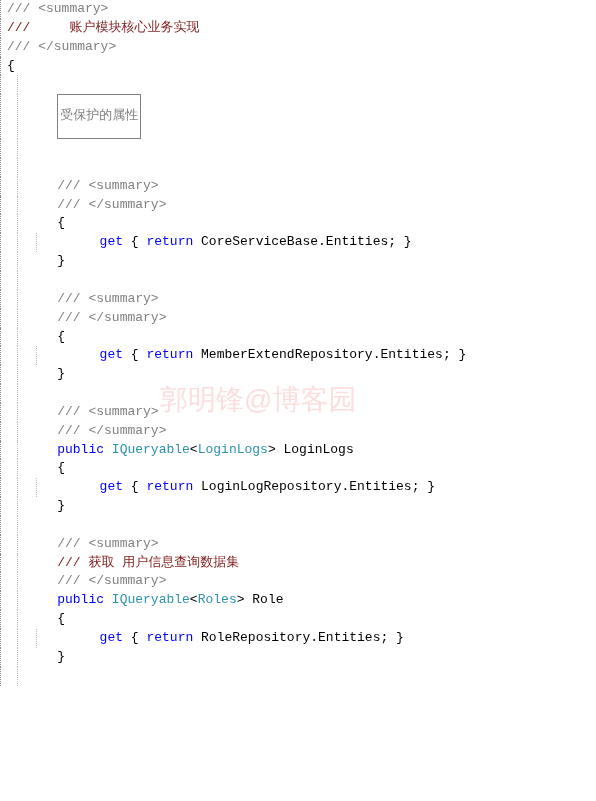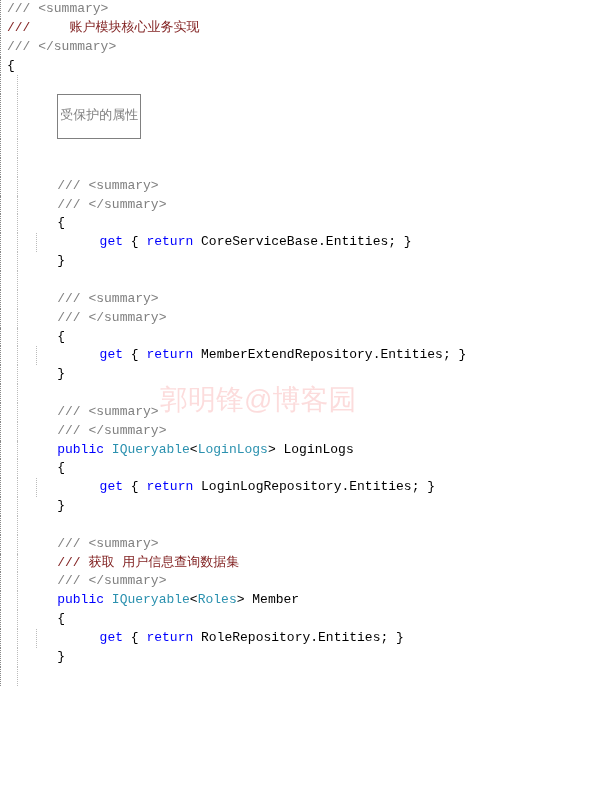--- a/index.html
+++ b/index.html
@@ -82,21 +82,21 @@
   <div class="line"><div class="guide1">    <span class="comment-gray">/// &lt;/summary&gt;</span></div></div>
   <div class="line"><div class="guide1">    <span class="kw">public</span> <span class="type">IQueryable</span><span>&lt;</span><span class="type">LoginLogs</span><span>&gt;</span><span> LoginLogs</span></div></div>
   <div class="line"><div class="guide1">    <span>{</span></div></div>
   <div class="line"><div class="guide1"><div class="guide2">       <span class="kw">get</span><span> { </span><span class="kw">return</span><span> LoginLogRepository.Entities; }</span></div></div></div>
   <div class="line"><div class="guide1">    <span>}</span></div></div>
   <div class="line"><div class="guide1">&nbsp;</div></div>
 
   <div class="line"><div class="guide1">    <span class="comment-gray">/// &lt;summary&gt;</span></div></div>
   <div class="line"><div class="guide1">    <span class="comment-green">/// 获取 用户信息查询数据集</span></div></div>
   <div class="line"><div class="guide1">    <span class="comment-gray">/// &lt;/summary&gt;</span></div></div>
-  <div class="line"><div class="guide1">    <span class="kw">public</span> <span class="type">IQueryable</span><span>&lt;</span><span class="type">Roles</span><span>&gt;</span><span> Member</span></div></div>
+  <div class="line"><div class="guide1">    <span class="kw">public</span> <span class="type">IQueryable</span><span>&lt;</span><span class="type">Roles</span><span>&gt;</span><span> Role</span></div></div>
   <div class="line"><div class="guide1">    <span>{</span></div></div>
   <div class="line"><div class="guide1"><div class="guide2">       <span class="kw">get</span><span> { </span><span class="kw">return</span><span> RoleRepository.Entities; }</span></div></div></div>
   <div class="line"><div class="guide1">    <span>}</span></div></div>
   <div class="line"><div class="guide1">&nbsp;</div></div>
 
   <div class="watermark">郭明锋@博客园</div>
 
 </div>
 
 </body></html>

